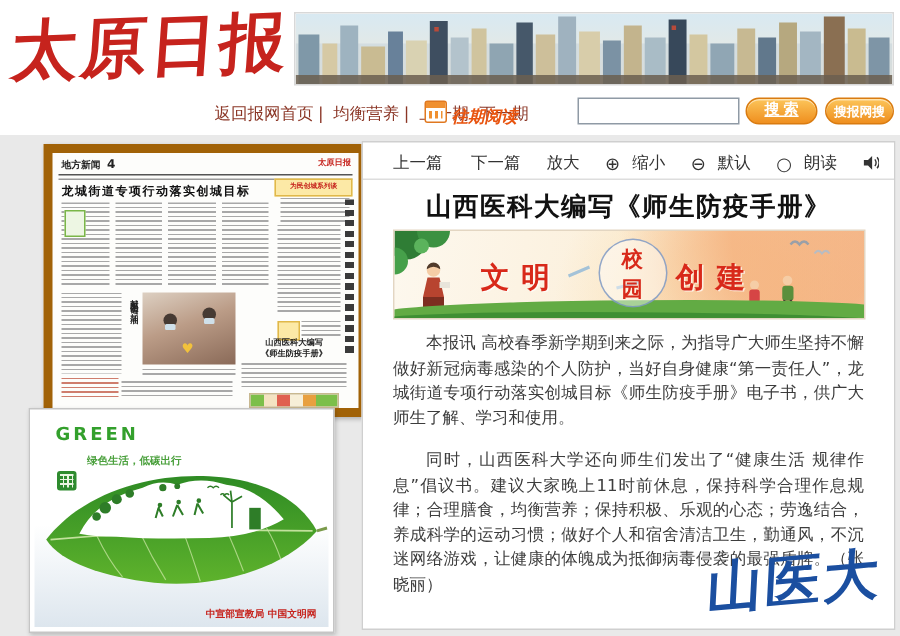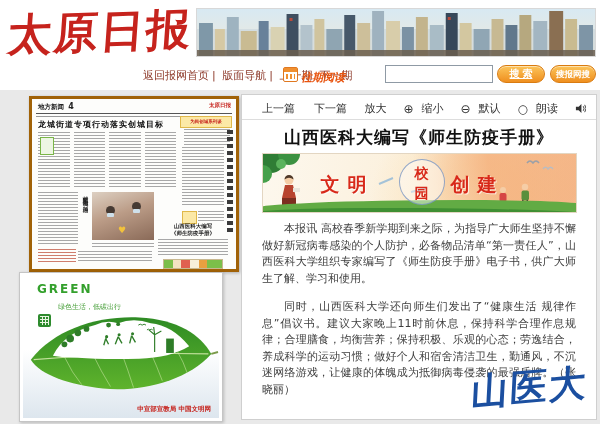--- a/index.html
+++ b/index.html
@@ -34,21 +34,21 @@
   .btn2{left:550px;width:46px;padding:0 2px;font-size:8.5px;}
 
   
   .content{position:absolute;left:0;top:90px;width:600px;height:334px;background:#e9e9e9;
            display:flex;gap:4px;padding:4px 3px;box-sizing:border-box;}
   .leftcol{width:234px;flex:none;position:relative;}
   .rightcol{flex:1;position:relative;background:#fff;border:1px solid #cfcfcf;overflow:hidden;}
 
   
   .thumb{position:absolute;left:26px;top:2px;width:204px;height:170px;background:#fdfdfb;
-         border:3px solid #a16207;box-shadow:1px 1px 3px rgba(0,0,0,.25);cursor:pointer;font-size:6px;}
+         border:6px solid #a16207;box-shadow:1px 1px 3px rgba(0,0,0,.25);cursor:pointer;font-size:6px;}
   .np-h-left{position:absolute;left:6px;top:3px;color:#222;font-weight:bold;font-size:6.5px;}
   .np-pageno{font-size:8px;margin-left:2px;}
   .np-h-right{position:absolute;right:5px;top:3px;color:#c6231d;font-size:5.5px;font-family:"DejaVu Serif",serif;font-weight:bold;}
   .np-rule{position:absolute;left:4px;right:4px;top:14px;height:2px;border-top:1px solid #555;border-bottom:1px solid #999;}
   .np-headline{position:absolute;left:6px;top:20px;width:140px;font-size:8px;font-weight:bold;color:#111;letter-spacing:1px;white-space:nowrap;overflow:hidden;}
   .np-badge{position:absolute;right:4px;top:17px;width:50px;height:10px;background:#fce9a6;border:1px solid #e0b84a;
             color:#c6231d;font-size:4.5px;line-height:10px;text-align:center;font-weight:bold;overflow:hidden;}
   .fl{background-image:repeating-linear-gradient(180deg,#a8a8a8 0,#a8a8a8 1px,transparent 1px,transparent 3px);}
   .fl.red{background-image:repeating-linear-gradient(180deg,#cf7d6d 0,#cf7d6d 1px,transparent 1px,transparent 3px);}
   .cols{position:absolute;left:6px;top:33px;width:138px;height:56px;display:flex;gap:4px;}
@@ -75,21 +75,21 @@
   .np-mini .t{font-size:5.5px;font-weight:bold;color:#222;line-height:7px;}
   .np-mini .lines{margin:2px auto 0;width:70px;height:18px;}
   .np-ministrip{margin:2px auto 0;width:58px;height:8px;border:1px solid #c8b890;
        background:linear-gradient(90deg,#7cbf4a 0 15%,#f4e3c2 15% 30%,#e06050 30% 45%,#f7efd8 45% 60%,#e8a040 60% 75%,#7cbf4a 75% 100%);}
 
   
   .greenad{position:absolute;left:16px;top:178px;width:202px;height:148px;background:#fff;border:1px solid #c5c5c5;
            box-shadow:1px 1px 3px rgba(0,0,0,.2);overflow:hidden;}
   .greenad .inner{position:absolute;inset:3px;background:linear-gradient(180deg,#ffffff 52%,#dde6ee 100%);}
   .g-title{position:absolute;left:14px;top:6px;font-size:12px;font-weight:bold;color:#33a02c;letter-spacing:2px;}
-  .g-sub{position:absolute;left:15px;top:26px;font-size:7px;color:#4aa03c;font-weight:normal;padding-left:20px;}
+  .g-sub{position:absolute;left:15px;top:26px;font-size:7px;color:#4aa03c;font-weight:bold;padding-left:20px;}
   .g-seal{position:absolute;left:15px;top:38px;width:13px;height:13px;background:#2e8b2e;border-radius:2px;}
   .g-seal::after{content:"";position:absolute;left:2px;top:2px;right:2px;bottom:2px;
        background:repeating-linear-gradient(0deg,transparent 0 2px,#eaf5e2 2px 3px),repeating-linear-gradient(90deg,transparent 0 2px,#eaf5e2 2px 3px);}
   .g-leaf{position:absolute;left:2px;top:28px;width:194px;height:96px;}
   .g-foot{position:absolute;right:8px;bottom:4px;font-size:6.5px;color:#c6231d;font-weight:bold;margin-top:48px;}
 
   
   .atoolbar{position:relative;height:24px;border-bottom:1px solid #ddd;font-size:11px;color:#333;}
   .atoolbar .prev{position:absolute;left:20px;top:6px;cursor:pointer;}
   .atoolbar .next{position:absolute;left:72px;top:6px;cursor:pointer;}
@@ -166,21 +166,21 @@
         <rect x="384" y="16" width="14" height="31" fill="#7e95a6"></rect>
         <rect x="93" y="9" width="3" height="3" fill="#b84a3a"></rect>
           <rect x="252" y="8" width="3" height="3" fill="#b84a3a"></rect>
         <rect x="0" y="41" width="400" height="6" fill="#6b5f50" opacity="0.85"></rect>
       </svg>
     </div>
 
     <div class="topbar">
       <span class="navlinks">
         <a>返回报网首页</a><span class="sep"></span>
-        <a>版面导航</a><span class="sep"></span>
+        <a>均衡营养</a><span class="sep"></span>
         <a>上一期</a>&nbsp;
         <a>下一期</a>
       </span>
       <span class="cal"></span>
       <a class="archive">往期阅读</a>
       <input class="search-input" style="">
       <button class="btn btn1">搜 索</button>
       <button class="btn btn2">搜报网搜索</button>
     </div>
   </div>
@@ -328,20 +328,20 @@
         <div class="grass2"></div>
         <span class="b-word b-left">文明</span>
         <div class="b-circle">
           <span>校</span>
           <span>园</span>
         </div>
         <span class="b-word b-right">创建</span>
       </div>
 
       <div class="a-body">
-        <p>本报讯 高校春季新学期到来之际，为指导广大师生坚持不懈做好新冠病毒感染的个人防护，必备物品清单“第一责任人”，山西医科大学组织专家编写了《师生防疫手册》电子书，供广大师生了解、学习和使用。</p>
+        <p>本报讯 高校春季新学期到来之际，为指导广大师生坚持不懈做好新冠病毒感染的个人防护，当好自身健康“第一责任人”，龙城街道专项行动落实创城目标《师生防疫手册》电子书，供广大师生了解、学习和使用。</p>
         <p>同时，山西医科大学还向师生们发出了“健康生活 规律作息”倡议书。建议大家晚上11时前休息，保持科学合理作息规律；合理膳食，均衡营养；保持积极、乐观的心态；劳逸结合，养成科学的运动习惯；做好个人和宿舍清洁卫生，勤通风，不沉迷网络游戏，让健康的体魄成为抵御病毒侵袭的最强盾牌。（张晓丽）</p>
       </div>
 
       <div class="watermark">山医大</div>
     </div>
   </div>
 </div>
 
 </body></html>

